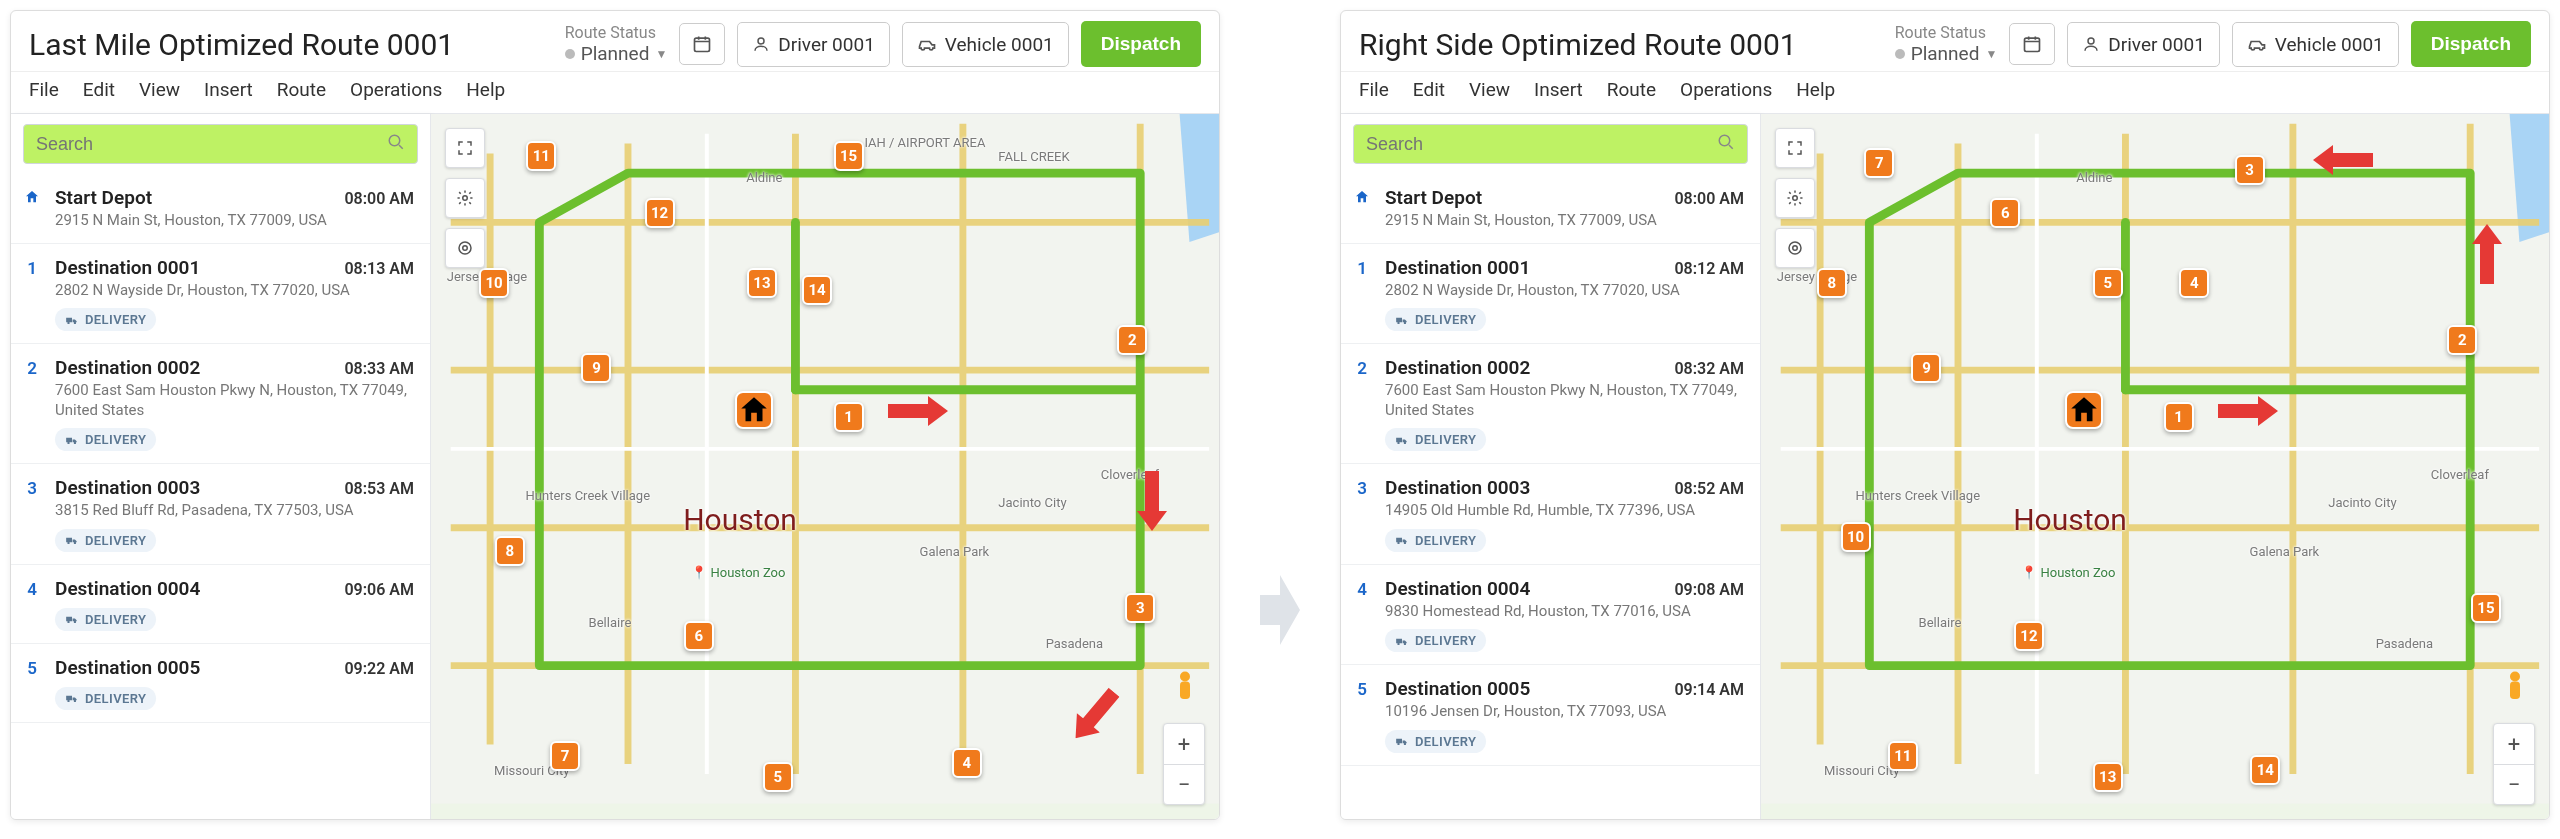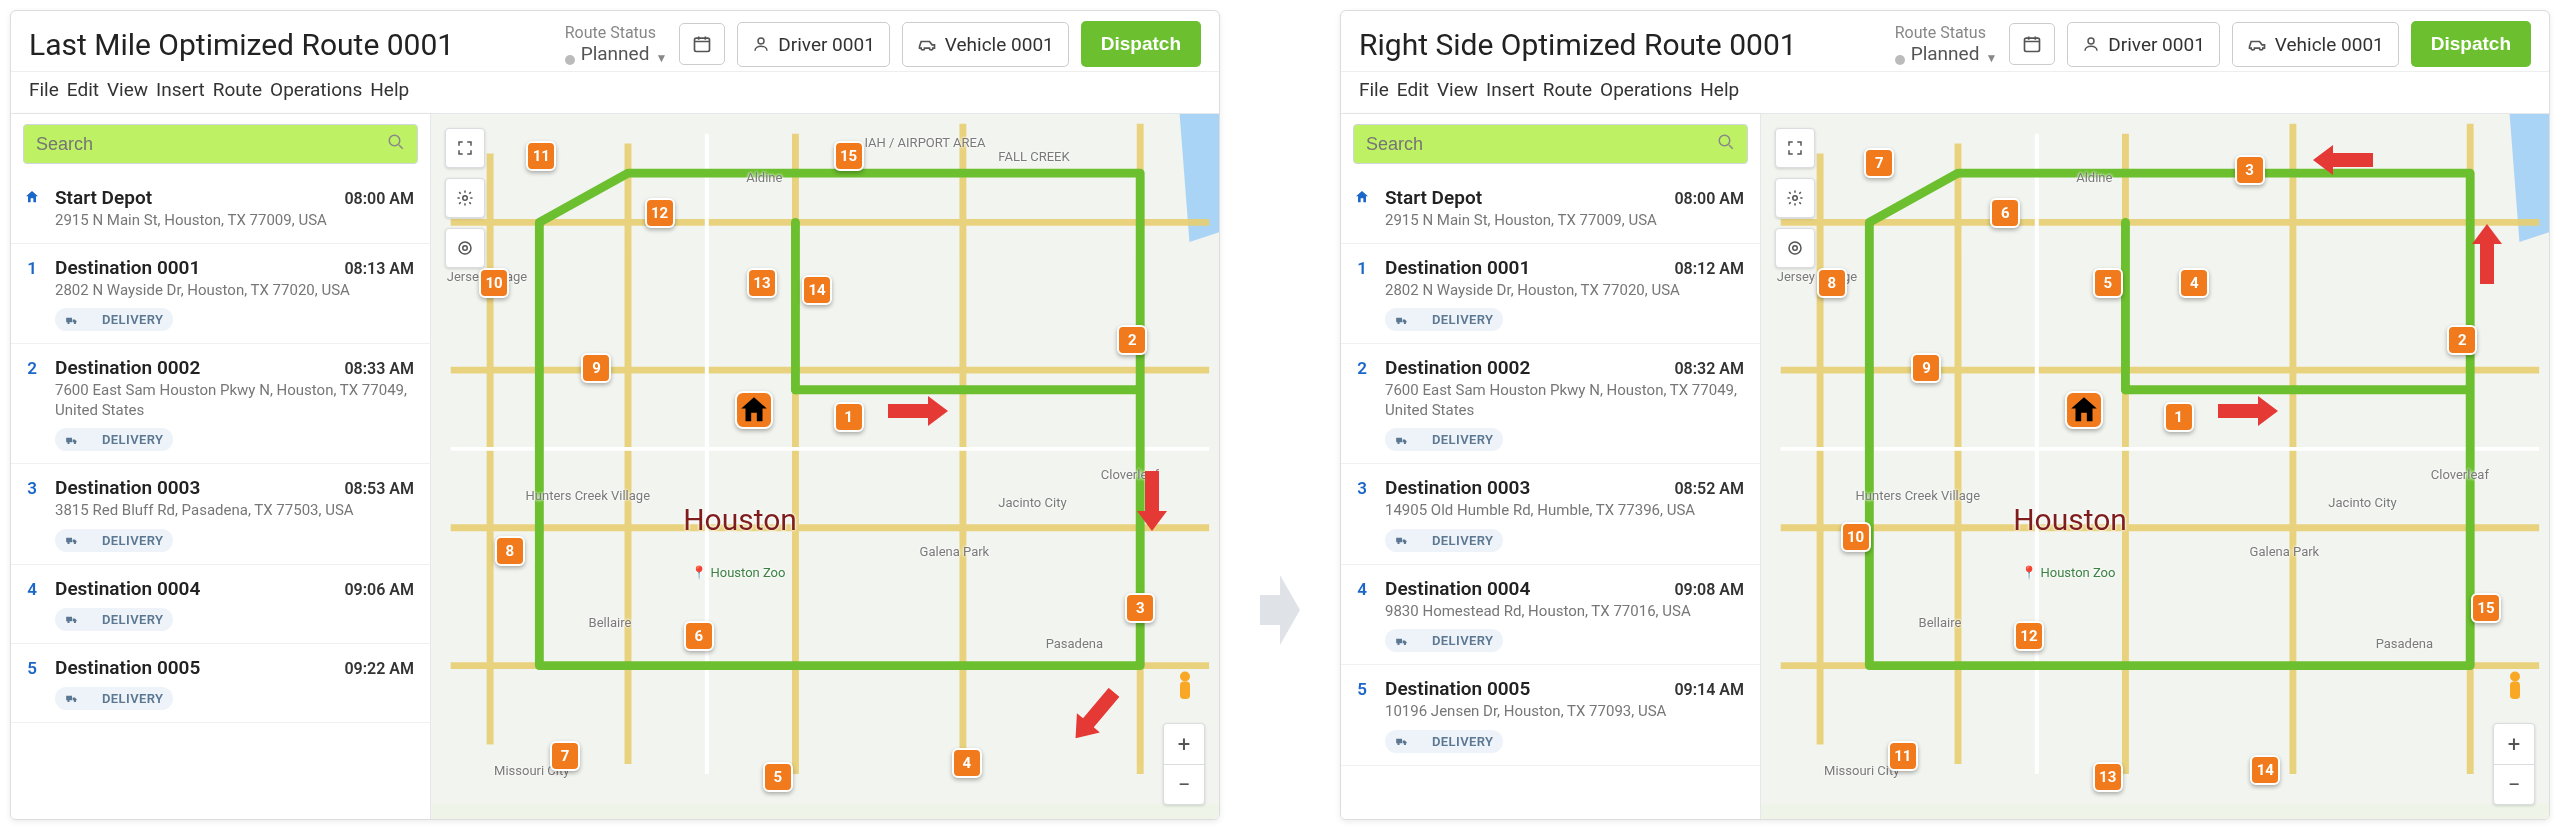--- a/index.html
+++ b/index.html
@@ -43,21 +43,21 @@
   .spacer { flex: 1; }
   .status-block {
     display: flex;
     flex-direction: column;
     align-items: flex-start;
     font-size: 17px;
     color: #666;
   }
   .status-label { font-size: 16px; color: #888; }
   .status-value {
-    display: flex; align-items: flex-end; gap: 6px;
+    display: flex; align-items: center; gap: 6px;
     color: #555; font-size: 19px;
   }
   .status-dot {
     width: 10px; height: 10px; border-radius: 50%; background: #bbb;
   }
   .chev { font-size: 12px; color: #888; }
   .iconbtn, .selbtn {
     border: 1px solid #ccc;
     background: #fff;
     border-radius: 5px;
@@ -76,21 +76,21 @@
     border: none;
     border-radius: 5px;
     padding: 12px 20px;
     font-size: 19px;
     font-weight: 600;
     cursor: pointer;
   }
   
   .menubar {
     display: flex;
-    gap: 8px;
+    gap: 24px;
     padding: 6px 18px 12px 18px;
     font-size: 19px;
     color: #333;
   }
   .menubar span { cursor: pointer; }
   
   .main {
     display: flex;
     flex: 1;
     min-height: 0;
@@ -147,21 +147,21 @@
     font-size: 18px;
   }
   .stop .body { flex: 1; }
   .stop .row1 { display: flex; justify-content: space-between; align-items: baseline; }
   .stop .name { font-size: 19px; font-weight: 600; color: #222; }
   .stop .time { font-size: 16px; font-weight: 600; color: #333; }
   .stop .addr { font-size: 15px; color: #777; margin-top: 2px; line-height: 1.3; }
   .badge {
     display: inline-flex;
     align-items: center;
-    gap: 23px;
+    gap: 6px;
     background: #edf3f9;
     color: #5b7792;
     font-size: 13px;
     font-weight: 600;
     padding: 4px 10px;
     border-radius: 12px;
     margin-top: 8px;
     letter-spacing: 0.4px;
   }
   .badge svg { width: 14px; height: 14px; }

